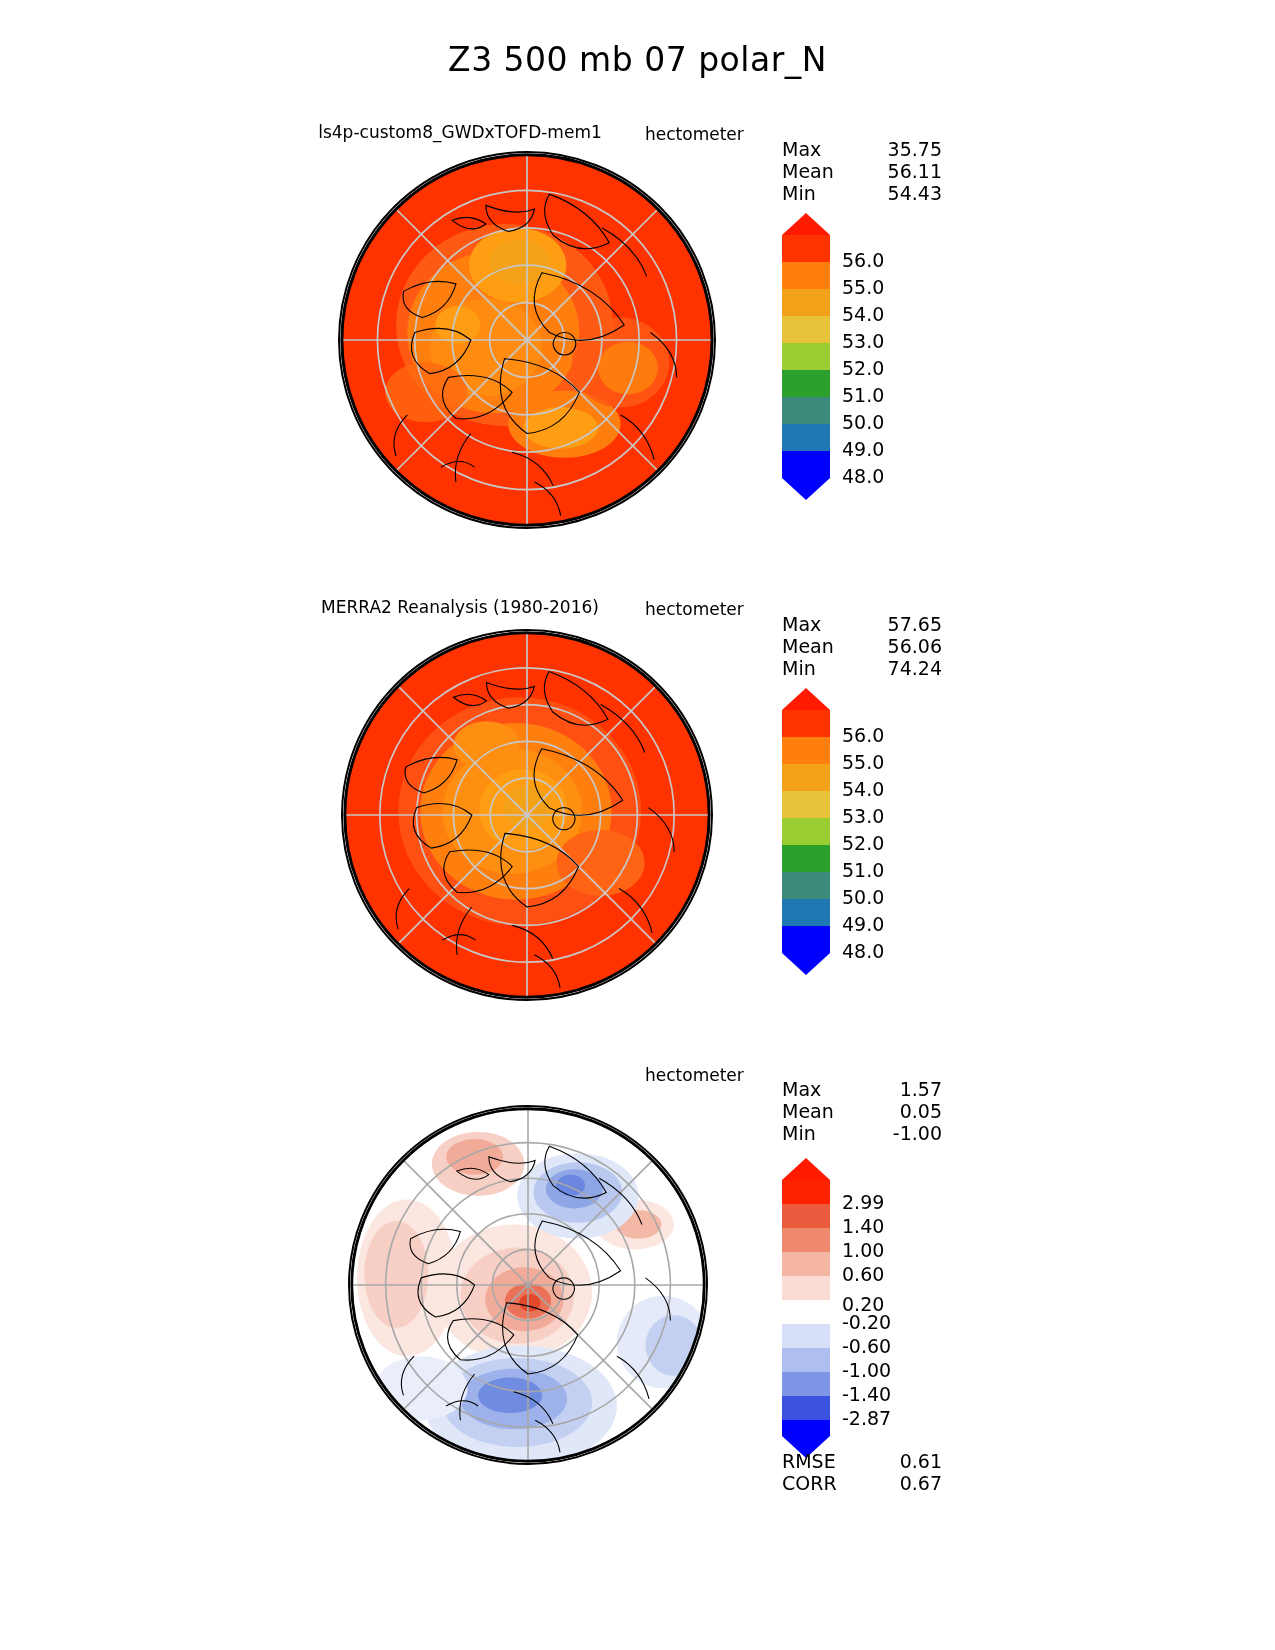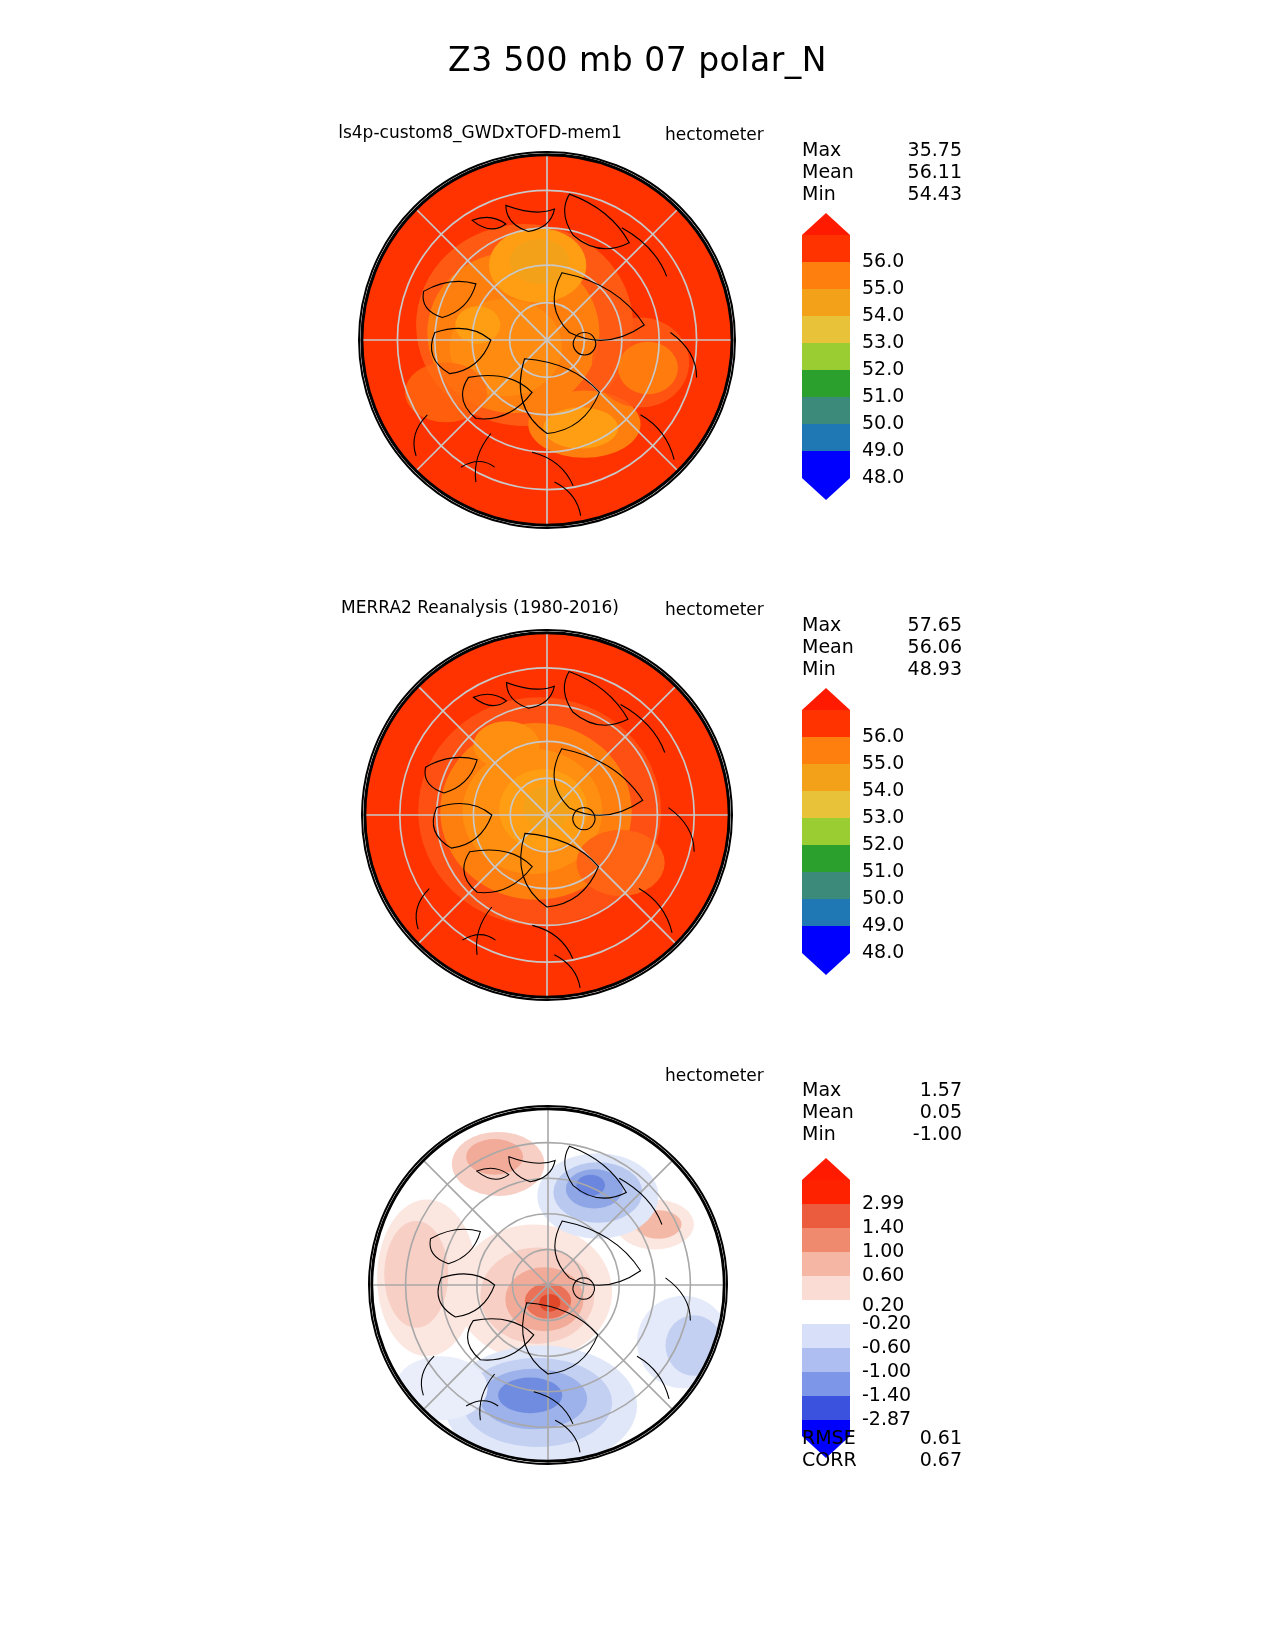--- a/index.html
+++ b/index.html
@@ -22,21 +22,20 @@
     width: 1275px;
     text-align: center;
     font-size: 33px;
     letter-spacing: 0.5px;
   }
 
   .panel {
     position: absolute;
     left: 0;
     width: 1140px;
-    margin-left: 20px;
   }
   .panel-1 { top: 110px; height: 440px; }
   .panel-2 { top: 585px; height: 440px; }
   .panel-3 { top: 1050px; height: 470px; }
 
   .panel-title {
     position: absolute;
     top: 12px;
     left: 250px;
     width: 420px;
@@ -253,21 +252,21 @@
     <div class="row">
       <span class="k">Max</span>
       <span class="v">57.65</span>
     </div>
     <div class="row">
       <span class="k">Mean</span>
       <span class="v">56.06</span>
     </div>
     <div class="row">
       <span class="k">Min</span>
-      <span class="v">48.93</span>
+      <span class="v">74.24</span>
     </div>
   </div>
 
   <div class="map-wrap">
     <div class="globe g2">
       <svg viewBox="0 0 200 200" preserveAspectRatio="none">
         <defs>
           <clipPath id="clipB">
               <circle cx="100" cy="100" r="99.5"></circle>
             </clipPath>
@@ -460,21 +459,21 @@
       <div style="top:105px">0.60</div>
       <div style="top:135px">0.20</div>
       <div style="top:153px">-0.20</div>
       <div style="top:177px">-0.60</div>
       <div style="top:201px">-1.00</div>
       <div style="top:225px">-1.40</div>
       <div style="top:249px">-2.87</div>
     </div>
   </div>
 
-  <div class="bottom-stats" style="top:376px;">
+  <div class="bottom-stats" style="top:400px;">
     <div class="row">
       <span class="k">RMSE</span>
       <span class="v">0.61</span>
     </div>
     <div class="row">
       <span class="k">CORR</span>
       <span class="v">0.67</span>
     </div>
   </div>
 </div>

